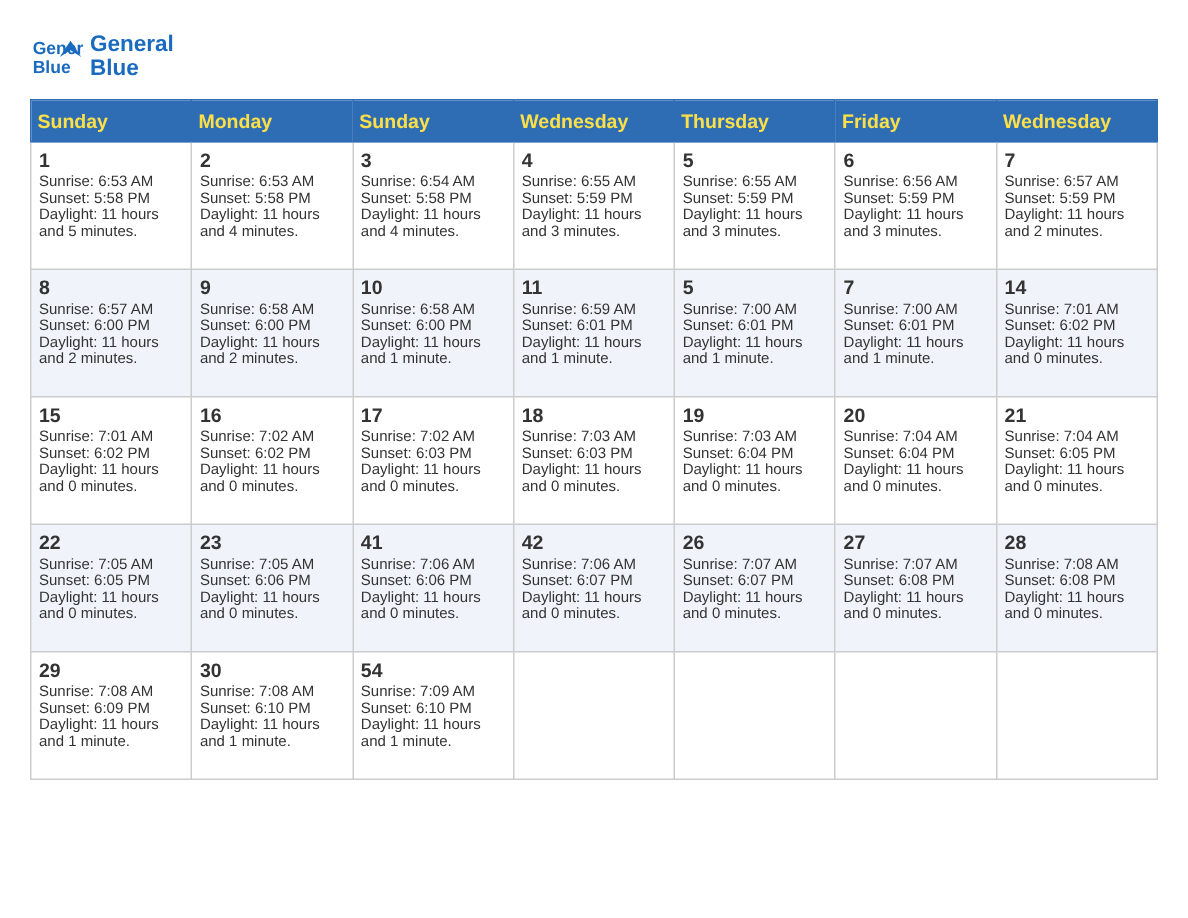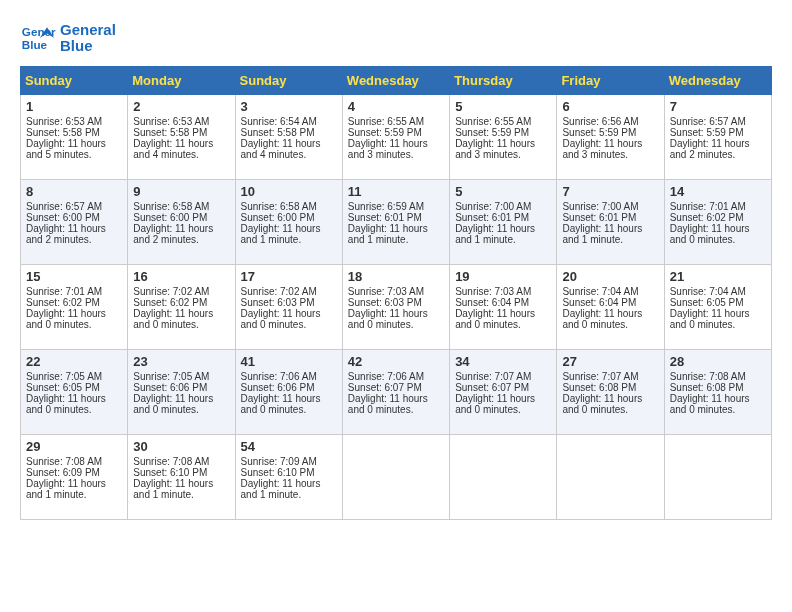--- a/index.html
+++ b/index.html
@@ -135,21 +135,21 @@
         <td><span class="day-num">18</span><span>Sunrise: 7:03 AM</span><br><span>Sunset: 6:03 PM</span><br><span>Daylight: 11 hours and 0 minutes.</span></td>
         <td><span class="day-num">19</span><span>Sunrise: 7:03 AM</span><br><span>Sunset: 6:04 PM</span><br><span>Daylight: 11 hours and 0 minutes.</span></td>
         <td><span class="day-num">20</span><span>Sunrise: 7:04 AM</span><br><span>Sunset: 6:04 PM</span><br><span>Daylight: 11 hours and 0 minutes.</span></td>
         <td><span class="day-num">21</span><span>Sunrise: 7:04 AM</span><br><span>Sunset: 6:05 PM</span><br><span>Daylight: 11 hours and 0 minutes.</span></td>
       </tr>
       <tr>
         <td><span class="day-num">22</span><span>Sunrise: 7:05 AM</span><br><span>Sunset: 6:05 PM</span><br><span>Daylight: 11 hours and 0 minutes.</span></td>
         <td><span class="day-num">23</span><span>Sunrise: 7:05 AM</span><br><span>Sunset: 6:06 PM</span><br><span>Daylight: 11 hours and 0 minutes.</span></td>
         <td><span class="day-num">41</span><span>Sunrise: 7:06 AM</span><br><span>Sunset: 6:06 PM</span><br><span>Daylight: 11 hours and 0 minutes.</span></td>
         <td><span class="day-num">42</span><span>Sunrise: 7:06 AM</span><br><span>Sunset: 6:07 PM</span><br><span>Daylight: 11 hours and 0 minutes.</span></td>
-        <td><span class="day-num">34</span><span>Sunrise: 7:07 AM</span><br><span>Sunset: 6:07 PM</span><br><span>Daylight: 11 hours and 0 minutes.</span></td>
+        <td><span class="day-num">26</span><span>Sunrise: 7:07 AM</span><br><span>Sunset: 6:07 PM</span><br><span>Daylight: 11 hours and 0 minutes.</span></td>
         <td><span class="day-num">27</span><span>Sunrise: 7:07 AM</span><br><span>Sunset: 6:08 PM</span><br><span>Daylight: 11 hours and 0 minutes.</span></td>
         <td><span class="day-num">28</span><span>Sunrise: 7:08 AM</span><br><span>Sunset: 6:08 PM</span><br><span>Daylight: 11 hours and 0 minutes.</span></td>
       </tr>
       <tr>
         <td><span class="day-num">29</span><span>Sunrise: 7:08 AM</span><br><span>Sunset: 6:09 PM</span><br><span>Daylight: 11 hours and 1 minute.</span></td>
         <td><span class="day-num">30</span><span>Sunrise: 7:08 AM</span><br><span>Sunset: 6:10 PM</span><br><span>Daylight: 11 hours and 1 minute.</span></td>
         <td><span class="day-num">54</span><span>Sunrise: 7:09 AM</span><br><span>Sunset: 6:10 PM</span><br><span>Daylight: 11 hours and 1 minute.</span></td>
         <td class="empty"></td>
         <td class="empty"></td>
         <td class="empty"></td>

